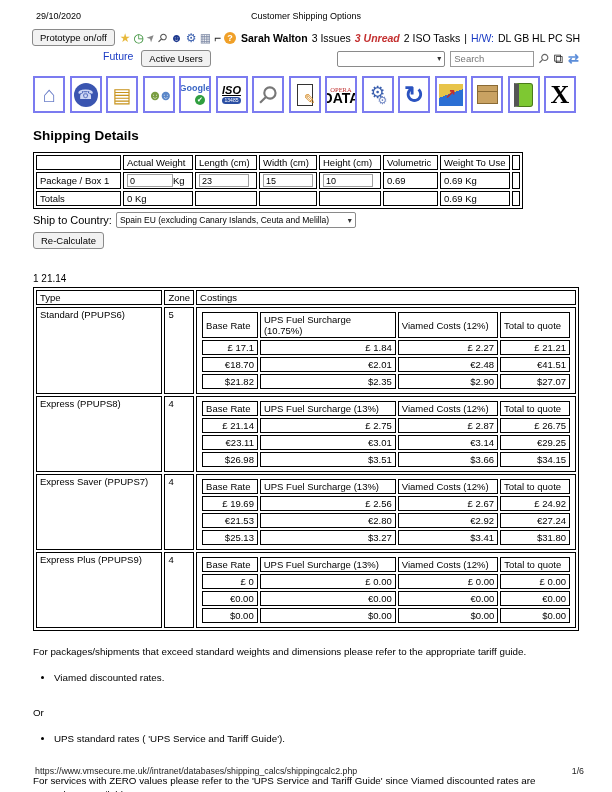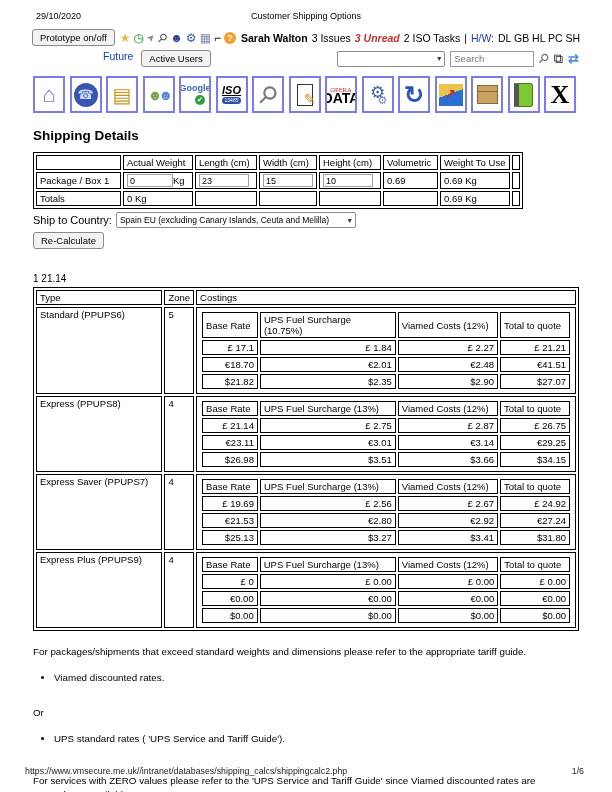--- a/index.html
+++ b/index.html
@@ -6,21 +6,21 @@
   html,body { background:#888; }
   .page {
     width: 612px; height: 792px; margin: 0 auto; background: #fff;
     position: relative; overflow: hidden; color: #000;
     font-family: "Liberation Sans", sans-serif; font-size: 9.5px;
   }
   
   .print-top { position: relative; height: 22px; padding-top: 11px; }
   .print-date { position: absolute; left: 36px; top: 11px; font-size: 9px; }
   .print-title { position: absolute; left: 0; right: 0; top: 11px; text-align: center; font-size: 9px; }
-  .print-footer { position: absolute; bottom: 16px; left: 25px; right: 28px;
+  .print-footer { position: absolute; bottom: 16px; left: 35px; right: 28px;
     display: flex; justify-content: space-between; font-size: 8.8px; color: #222; }
 
   
   .tb1 { display: flex; align-items: center; justify-content: center; gap: 5px;
          margin-top: 7px; font-size: 10.5px; white-space: nowrap; }
   .btn { font-family: "Liberation Sans", sans-serif; font-size: 9.5px;
          background: #f2f2f2; border: 1px solid #8a8a8a; border-radius: 3px;
          padding: 2px 7px; color: #000; }
   .mini { display: inline-flex; align-items: center; gap: 3px; }
   .mi { font-size: 12px; line-height: 12px; display: inline-block; }

